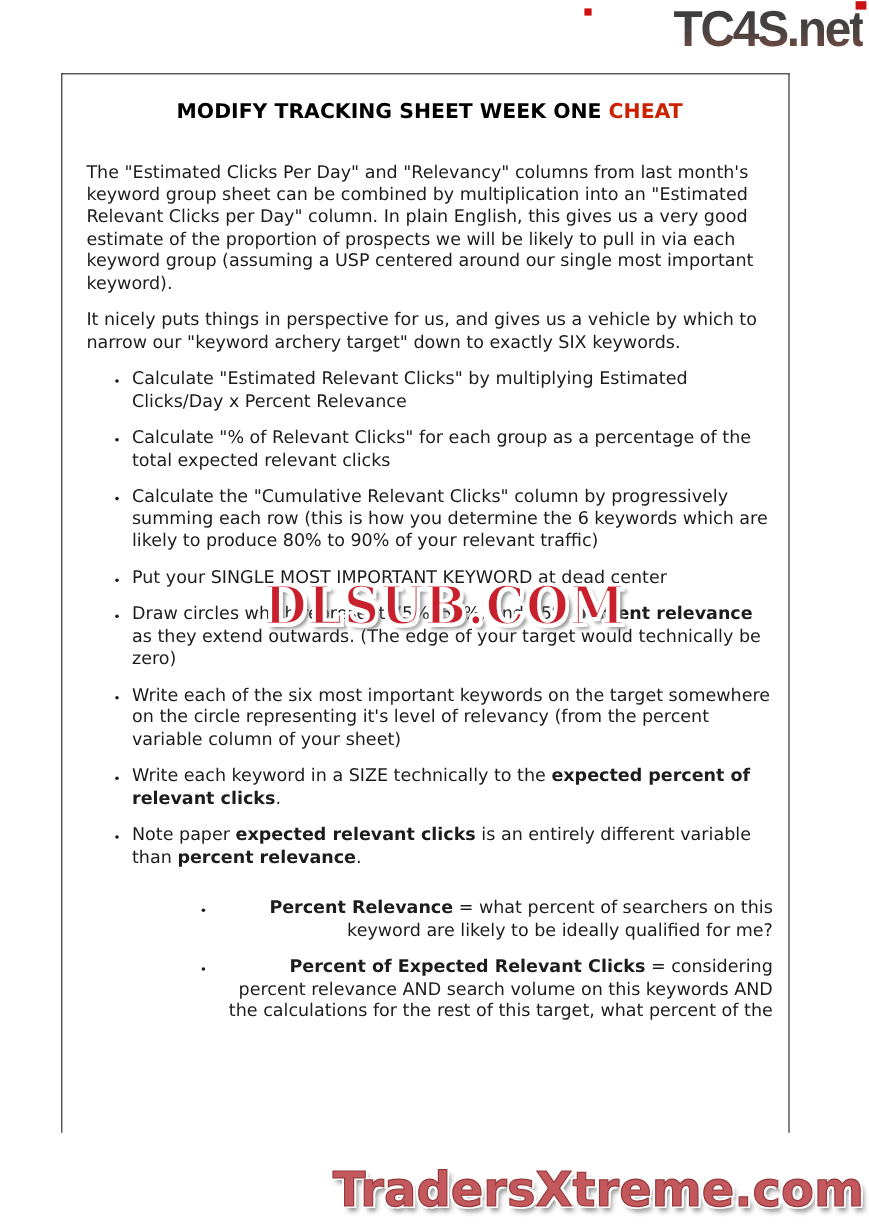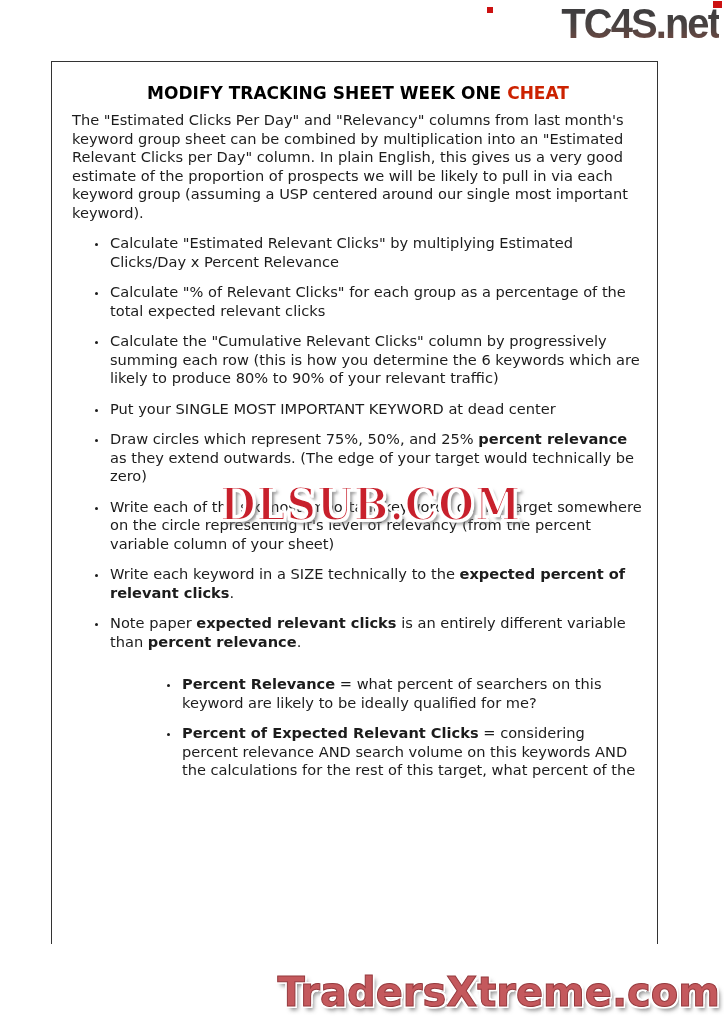--- a/index.html
+++ b/index.html
@@ -33,37 +33,37 @@
     width: 607px; height: 883px;
     border: 1px solid #333; border-bottom: 0;
     box-sizing: border-box;
     padding: 21px 13px 0 20px;
     overflow: hidden;
     background: #fff;
   }
   .doc-title {
     text-align: center;
     font-weight: bold; font-size: 17px;
-    margin: 0 0 8px 0;
+    margin: 0 0 32px 0;
     color: #000;
   }
   .doc-title .hl { color: #cc2200; }
 
   .doc-box p {
     margin: 0 0 12px 0;
     font-size: 14.6px; line-height: 18.5px;
   }
   ul {
     margin: 0 0 12px 0; padding: 0 0 0 36px;
     list-style: disc outside;
     font-size: 14.6px; line-height: 18.5px;
   }
   li { margin: 0 0 12px 0; padding-left: 2px; }
   li::marker { font-size: 10px; }
-  ul ul { margin: 24px 0 0 36px; }
+  ul ul { margin: 24px 0 0 36px; text-align: right; }
 
   
   .wm-holder { position: relative; }
 
   
   .watermark {
     position: absolute; left: 220px; top: 481px;
     font-family: "DejaVu Serif", serif;
     font-weight: bold; font-size: 41px; letter-spacing: 1px;
     color: #c8202c;
@@ -96,20 +96,21 @@
 <div class="red-mark a"></div>
 <div class="red-mark b"></div>
 <div class="top-logo">TC4S.net</div>
 
 <div class="doc-box">
   <div class="doc-title">
     <span>MODIFY TRACKING SHEET WEEK ONE </span><span class="hl">CHEAT</span>
   </div>
 
   <p>The "Estimated Clicks Per Day" and "Relevancy" columns from last month's keyword group sheet  can be combined by multiplication into an "Estimated Relevant Clicks per Day" column.  In plain English, this gives us a very good estimate of the proportion of prospects we will be likely to pull in via each keyword group (assuming a USP centered around our single most important keyword).</p>
+  <p>It nicely puts things in perspective for us, and gives us a vehicle by which to narrow our "keyword archery target" down to exactly SIX keywords.</p>
 
   <ul>
       <li><span>Calculate "Estimated Relevant Clicks" by multiplying Estimated Clicks/Day x Percent Relevance</span></li>
       <li><span>Calculate "% of Relevant Clicks" for each group as a percentage of the total expected relevant clicks</span></li>
       <li><span>Calculate the "Cumulative Relevant Clicks" column by progressively summing each row (this is how you determine the 6 keywords which are likely to produce 80% to 90% of your relevant traffic)</span></li>
     </ul>
 
 
   <ul>
   <li><span>Put your SINGLE MOST IMPORTANT KEYWORD at dead center</span></li>

